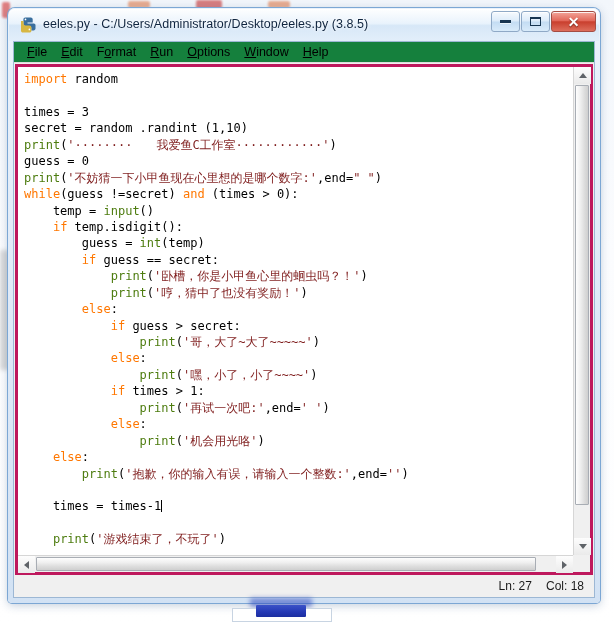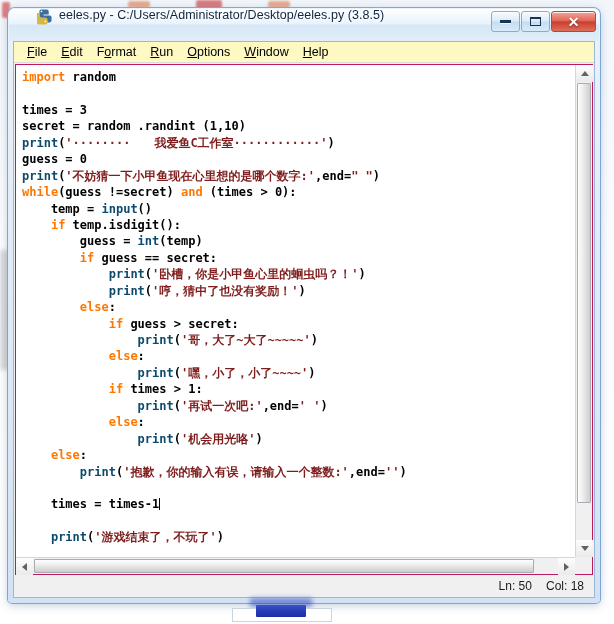--- a/index.html
+++ b/index.html
@@ -50,22 +50,22 @@
     box-shadow: inset 0 1px 0 rgba(255,255,255,0.9);
   }
 
   
   #titlebar {
     position: absolute;
     left: 0; top: 0;
     width: 100%;
     height: 32px;
     display: flex;
-    align-items: flex-start;
-    padding-left: 27px;
+    align-items: center;
+    padding-left: 11px;
     box-sizing: border-box;
   }
   #app-icon {
     width: 17px; height: 17px;
     flex: 0 0 auto;
     margin-right: 7px;
     position: relative;
   }
   #title-text {
     font-size: 12.5px;
@@ -130,21 +130,21 @@
     background: #f0f0f0;
     border: 1px solid #9cb7d4;
     box-sizing: border-box;
   }
 
   
   #menubar {
     position: absolute;
     left: 0; top: 0; right: 0;
     height: 21px;
-    background: #fef9c3;
+    background: #15803d;
     display: flex;
     align-items: center;
     padding-left: 6px;
     box-sizing: border-box;
     border-bottom: 1px solid #dcdcdc;
   }
   .menu-item {
     font-size: 12.5px;
     color: #000000;
     padding: 2px 7px 2px 7px;
@@ -154,41 +154,40 @@
   .menu-item u { text-decoration: underline; }
 
   
   #editor-frame {
     position: absolute;
     left: 1px;
     top: 22px;
     right: 1px;
     bottom: 22px;
     background: #ffffff;
-    border: 1px solid #be185d;
-    box-sizing: border-box;
-    font-weight: bold;
+    border: 3px solid #be185d;
+    box-sizing: border-box;
   }
   #code {
     position: absolute;
     left: 0; top: 0;
     right: 17px; bottom: 17px;
     overflow: hidden;
     background: #ffffff;
     padding: 4px 0 0 6px;
     box-sizing: border-box;
     font-family: "DejaVu Sans Mono", "Liberation Mono", monospace;
     font-size: 12px;
     line-height: 16.45px;
     white-space: pre;
     color: #000000;
   }
   .ln { height: 16.45px; }
   .kw  { color: #ff7700; }
-  .bi  { color: #0c4a6e; }
+  .bi  { color: #4d7c0f; }
   .str { color: #7f1d1d; }
   .cur {
     display: inline-block;
     width: 1px;
     height: 12px;
     background: #000000;
     vertical-align: -2px;
   }
 
   
@@ -378,21 +377,21 @@
         <div class="sb-thumb-h" style="left:18px;width:500px;"></div>
         <div class="sb-arrow" style="right:0;top:0;">
           <div class="arr-r"></div>
         </div>
       </div>
 
       <div class="sb-corner"></div>
     </div>
 
     <div id="statusbar">
-      <div class="status-cell">Ln: 50</div>
+      <div class="status-cell">Ln: 27</div>
       <div class="status-cell">Col: 18</div>
     </div>
 
   </div>
 </div>
 
 <div id="taskbar-glow"></div>
 <div id="taskbar-item"></div>
 <div id="taskbar-highlight"></div>
 

